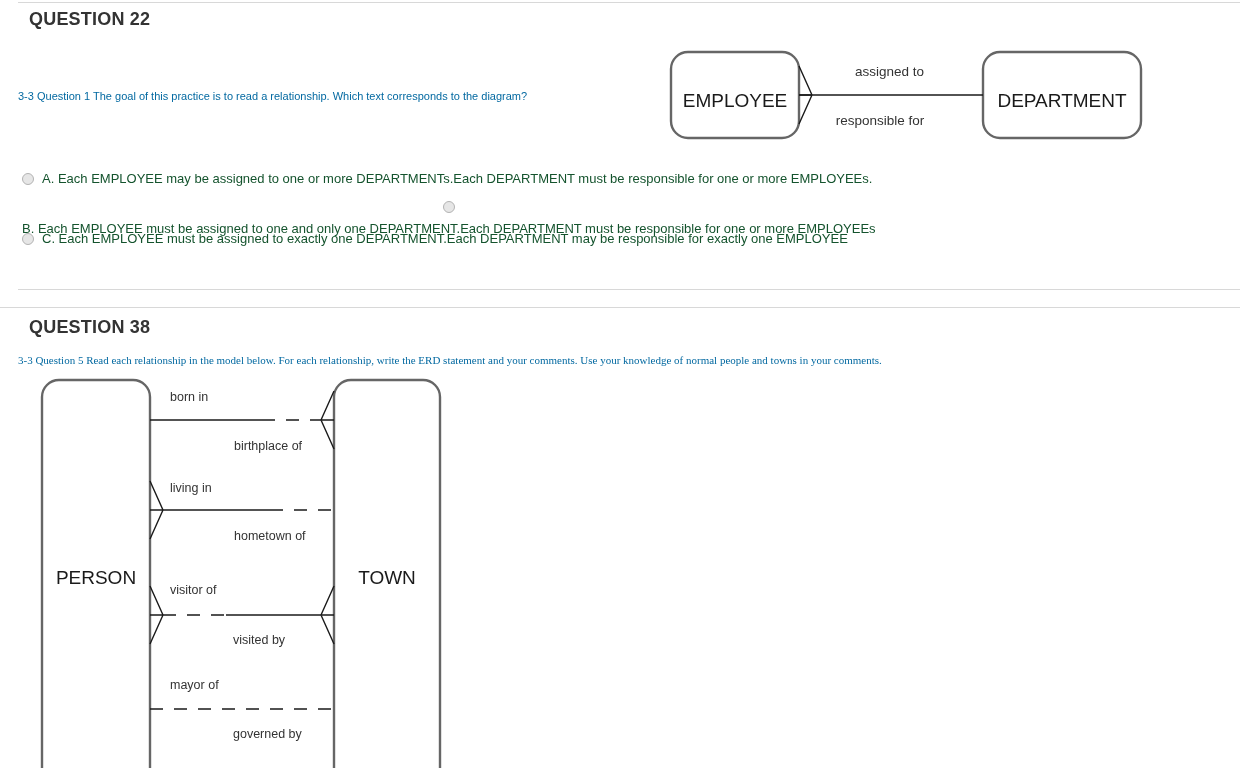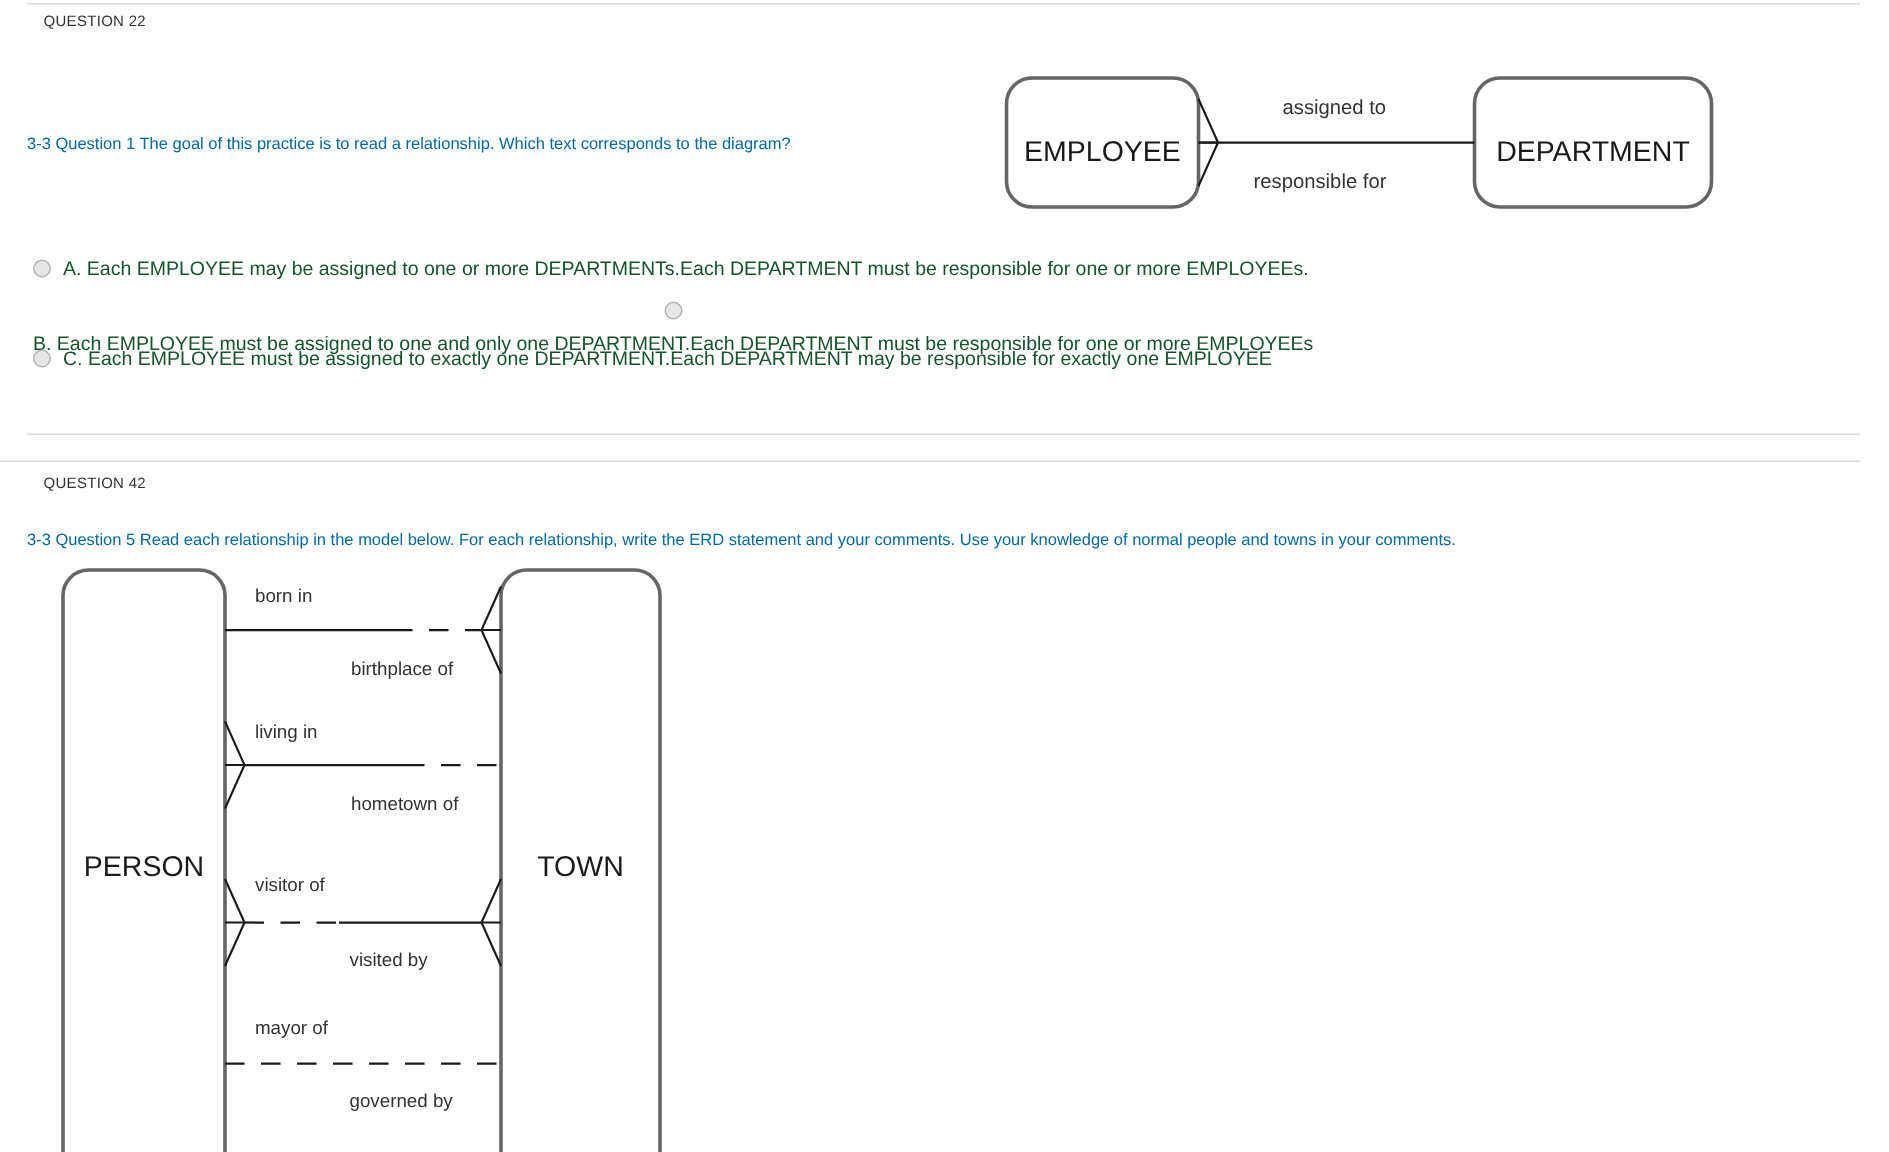--- a/index.html
+++ b/index.html
@@ -23,36 +23,36 @@
     width: 1222px;
     height: 1px;
     background: #d8d8d8;
   }
   .rule-top   { top: 2px; }
   .rule-mid-a { top: 289px; }
   .rule-mid-b { left: 0px; width: 1240px; top: 307px; }
 
   .q-header {
     position: absolute;
-    font-size: 10px;
-    font-weight: normal;
+    font-size: 18px;
+    font-weight: bold;
     letter-spacing: 0.2px;
     color: #333333;
   }
   .q22-header { left: 29px; top: 9px; }
   .q23-header { left: 29px; top: 317px; }
 
   .q-prompt {
     position: absolute;
     font-size: 11px;
     color: #0369a1;
     white-space: nowrap;
   }
   .q22-prompt { left: 18px; top: 90px; }
-  .q23-prompt { left: 18px; top: 354px; }
+  .q23-prompt { left: 18px; top: 354px; font-family: Liberation Serif, serif; }
 
   
   .option {
     position: absolute;
     left: 22px;
     display: flex;
     align-items: center;
     gap: 8px;
     font-size: 13px;
     color: #14532d;
@@ -142,21 +142,21 @@
   <text class="erd-entity-label" x="402" y="62" text-anchor="middle" dominant-baseline="middle">DEPARTMENT</text>
 
   <line class="erd-line" x1="139" y1="55" x2="323" y2="55"></line>
 
   <path class="erd-foot" d="M 152 55 L 139 26 M 152 55 L 139 84 M 152 55 L 139 55"></path>
 
   <text class="erd-rel-label-lg" x="195" y="36">assigned to</text>
   <text class="erd-rel-label-lg" x="220" y="85" text-anchor="middle">responsible for</text>
 </svg>
 
-<div class="q-header q23-header">QUESTION 42</div>
+<div class="q-header q23-header">QUESTION 38</div>
 
 <div class="q-prompt q23-prompt">3-3 Question 5   Read each relationship in the model below. For each relationship, write the ERD statement and your comments. Use your knowledge of normal people and towns in your comments.</div>
 
 <svg class="diagram" id="erd-person-town" width="430" height="392" viewBox="0 0 430 392">
 
   <rect class="erd-box" x="12" y="2" width="108" height="420" rx="17" ry="17"></rect>
   <text class="erd-entity-label" x="66" y="201" text-anchor="middle" dominant-baseline="middle">PERSON</text>
 
   <rect class="erd-box" x="304" y="2" width="106" height="420" rx="17" ry="17"></rect>
   <text class="erd-entity-label" x="357" y="201" text-anchor="middle" dominant-baseline="middle">TOWN</text>

